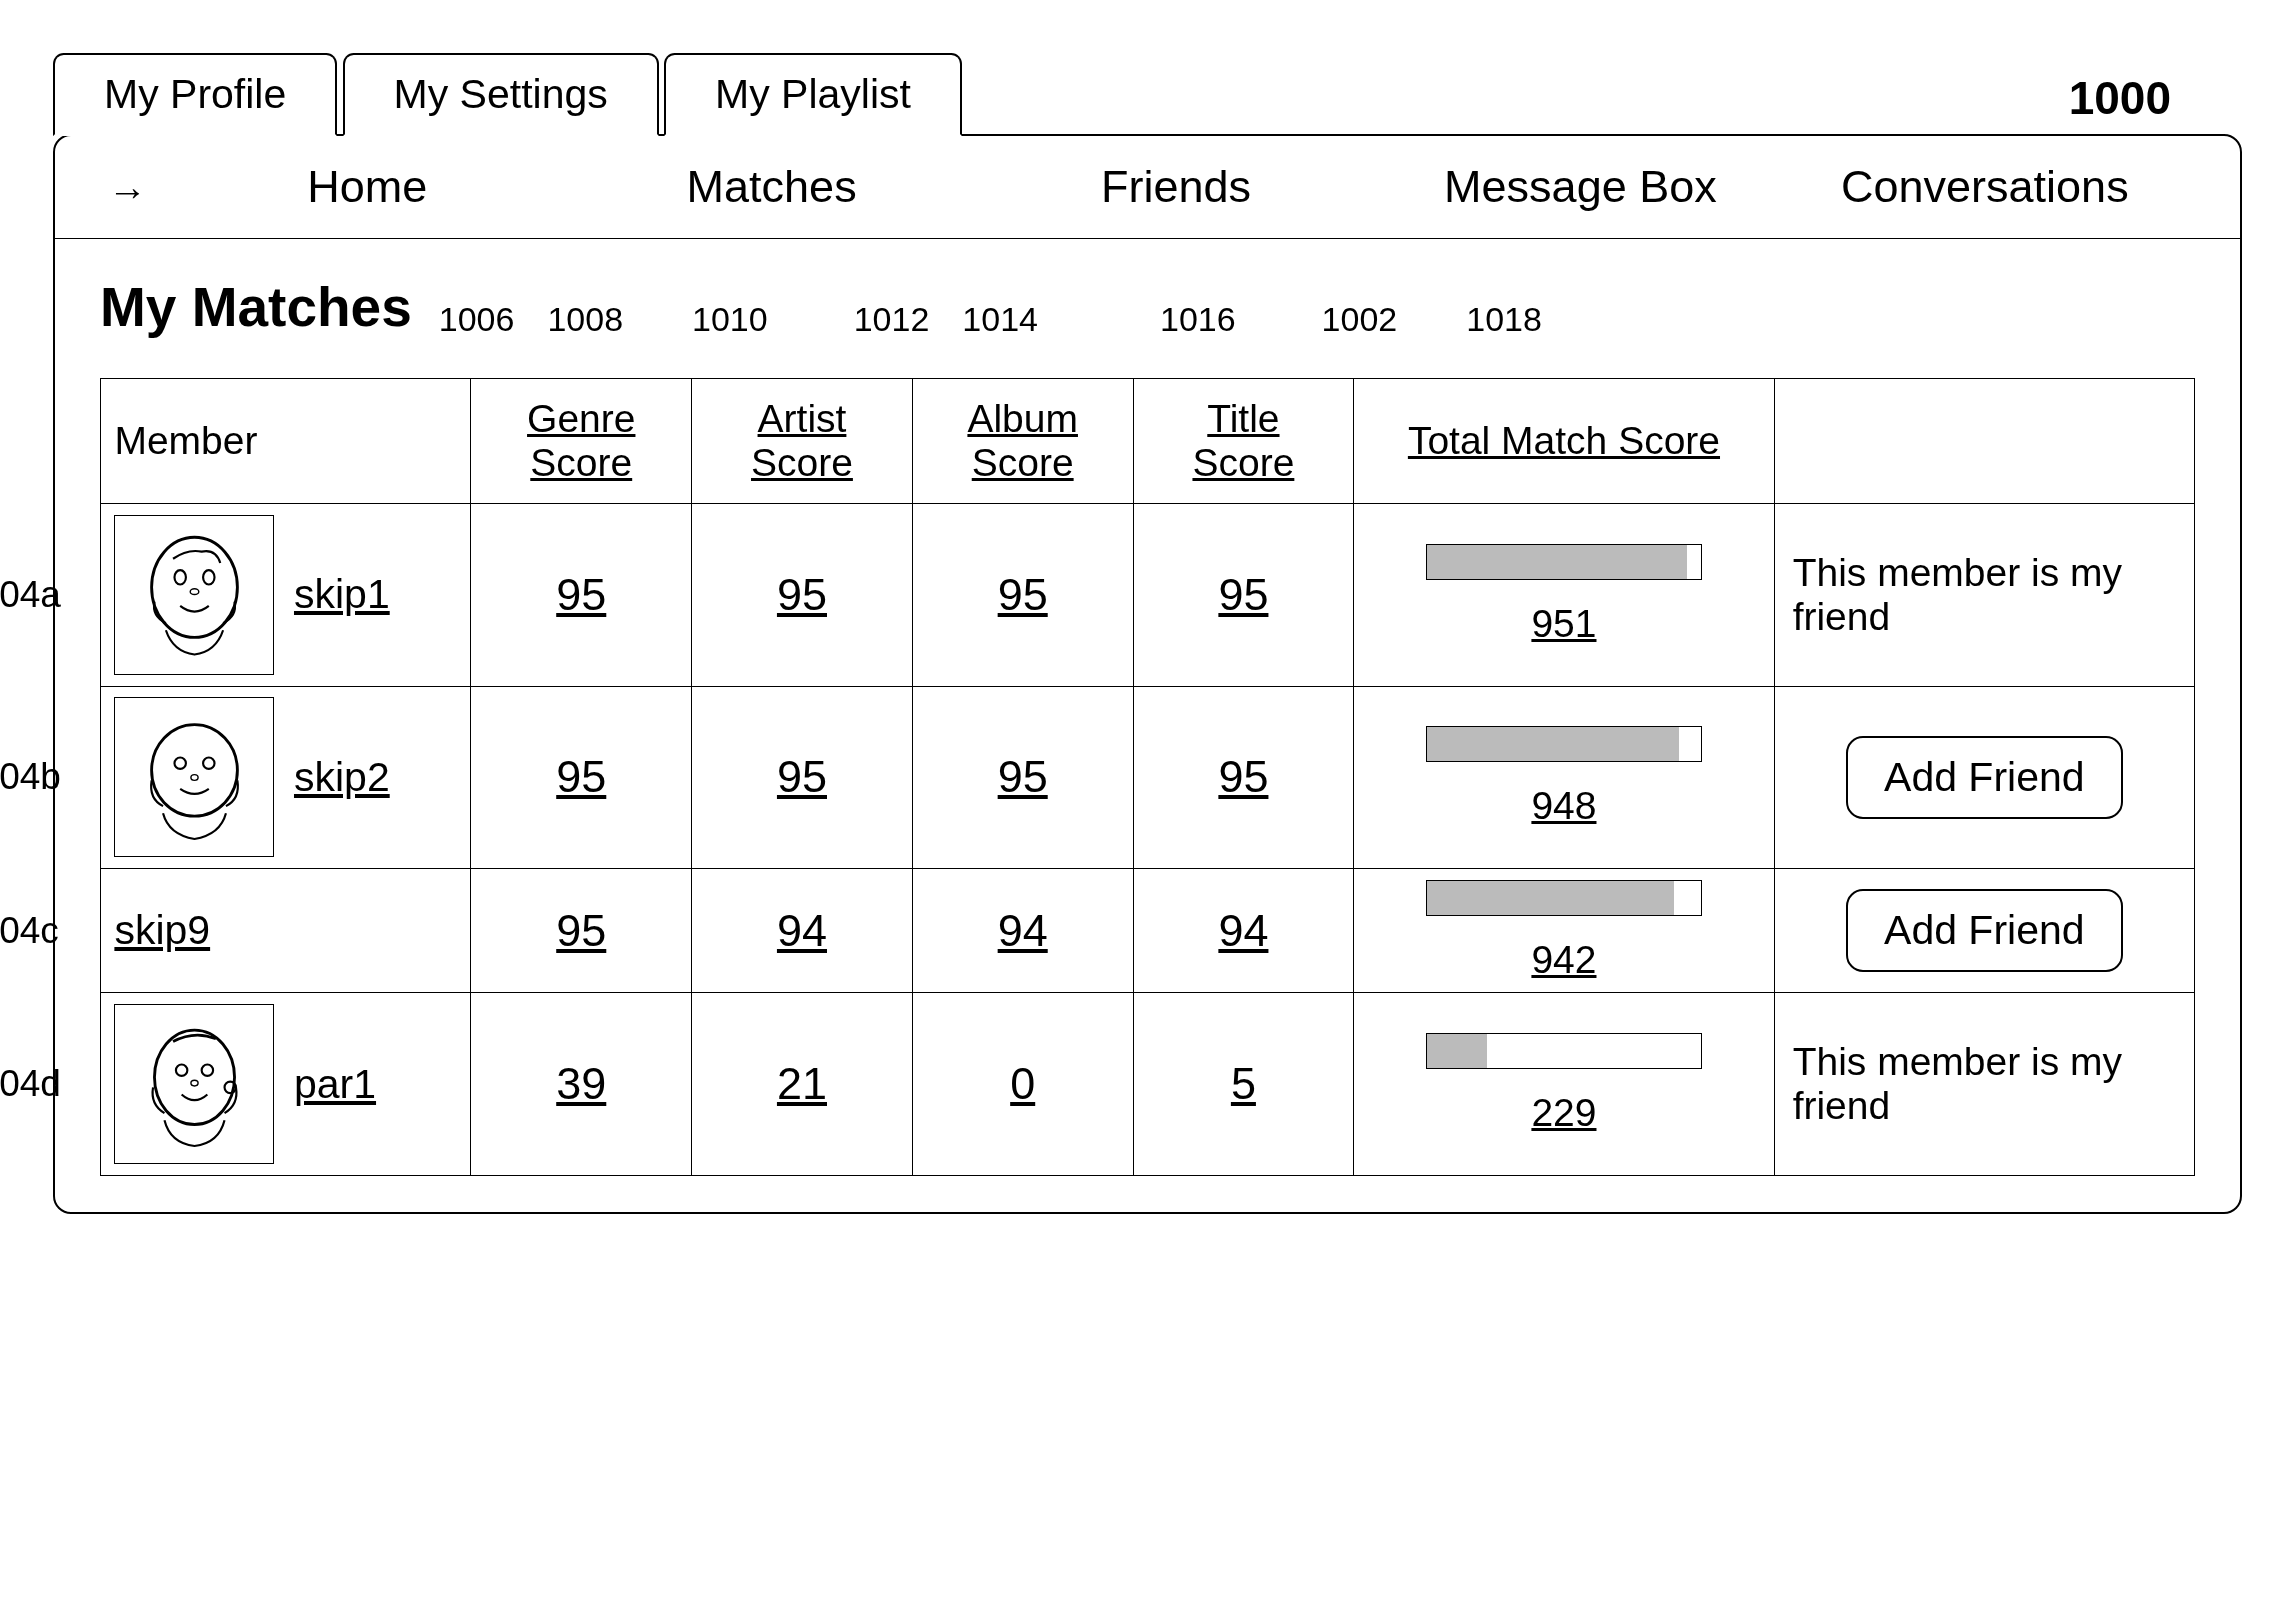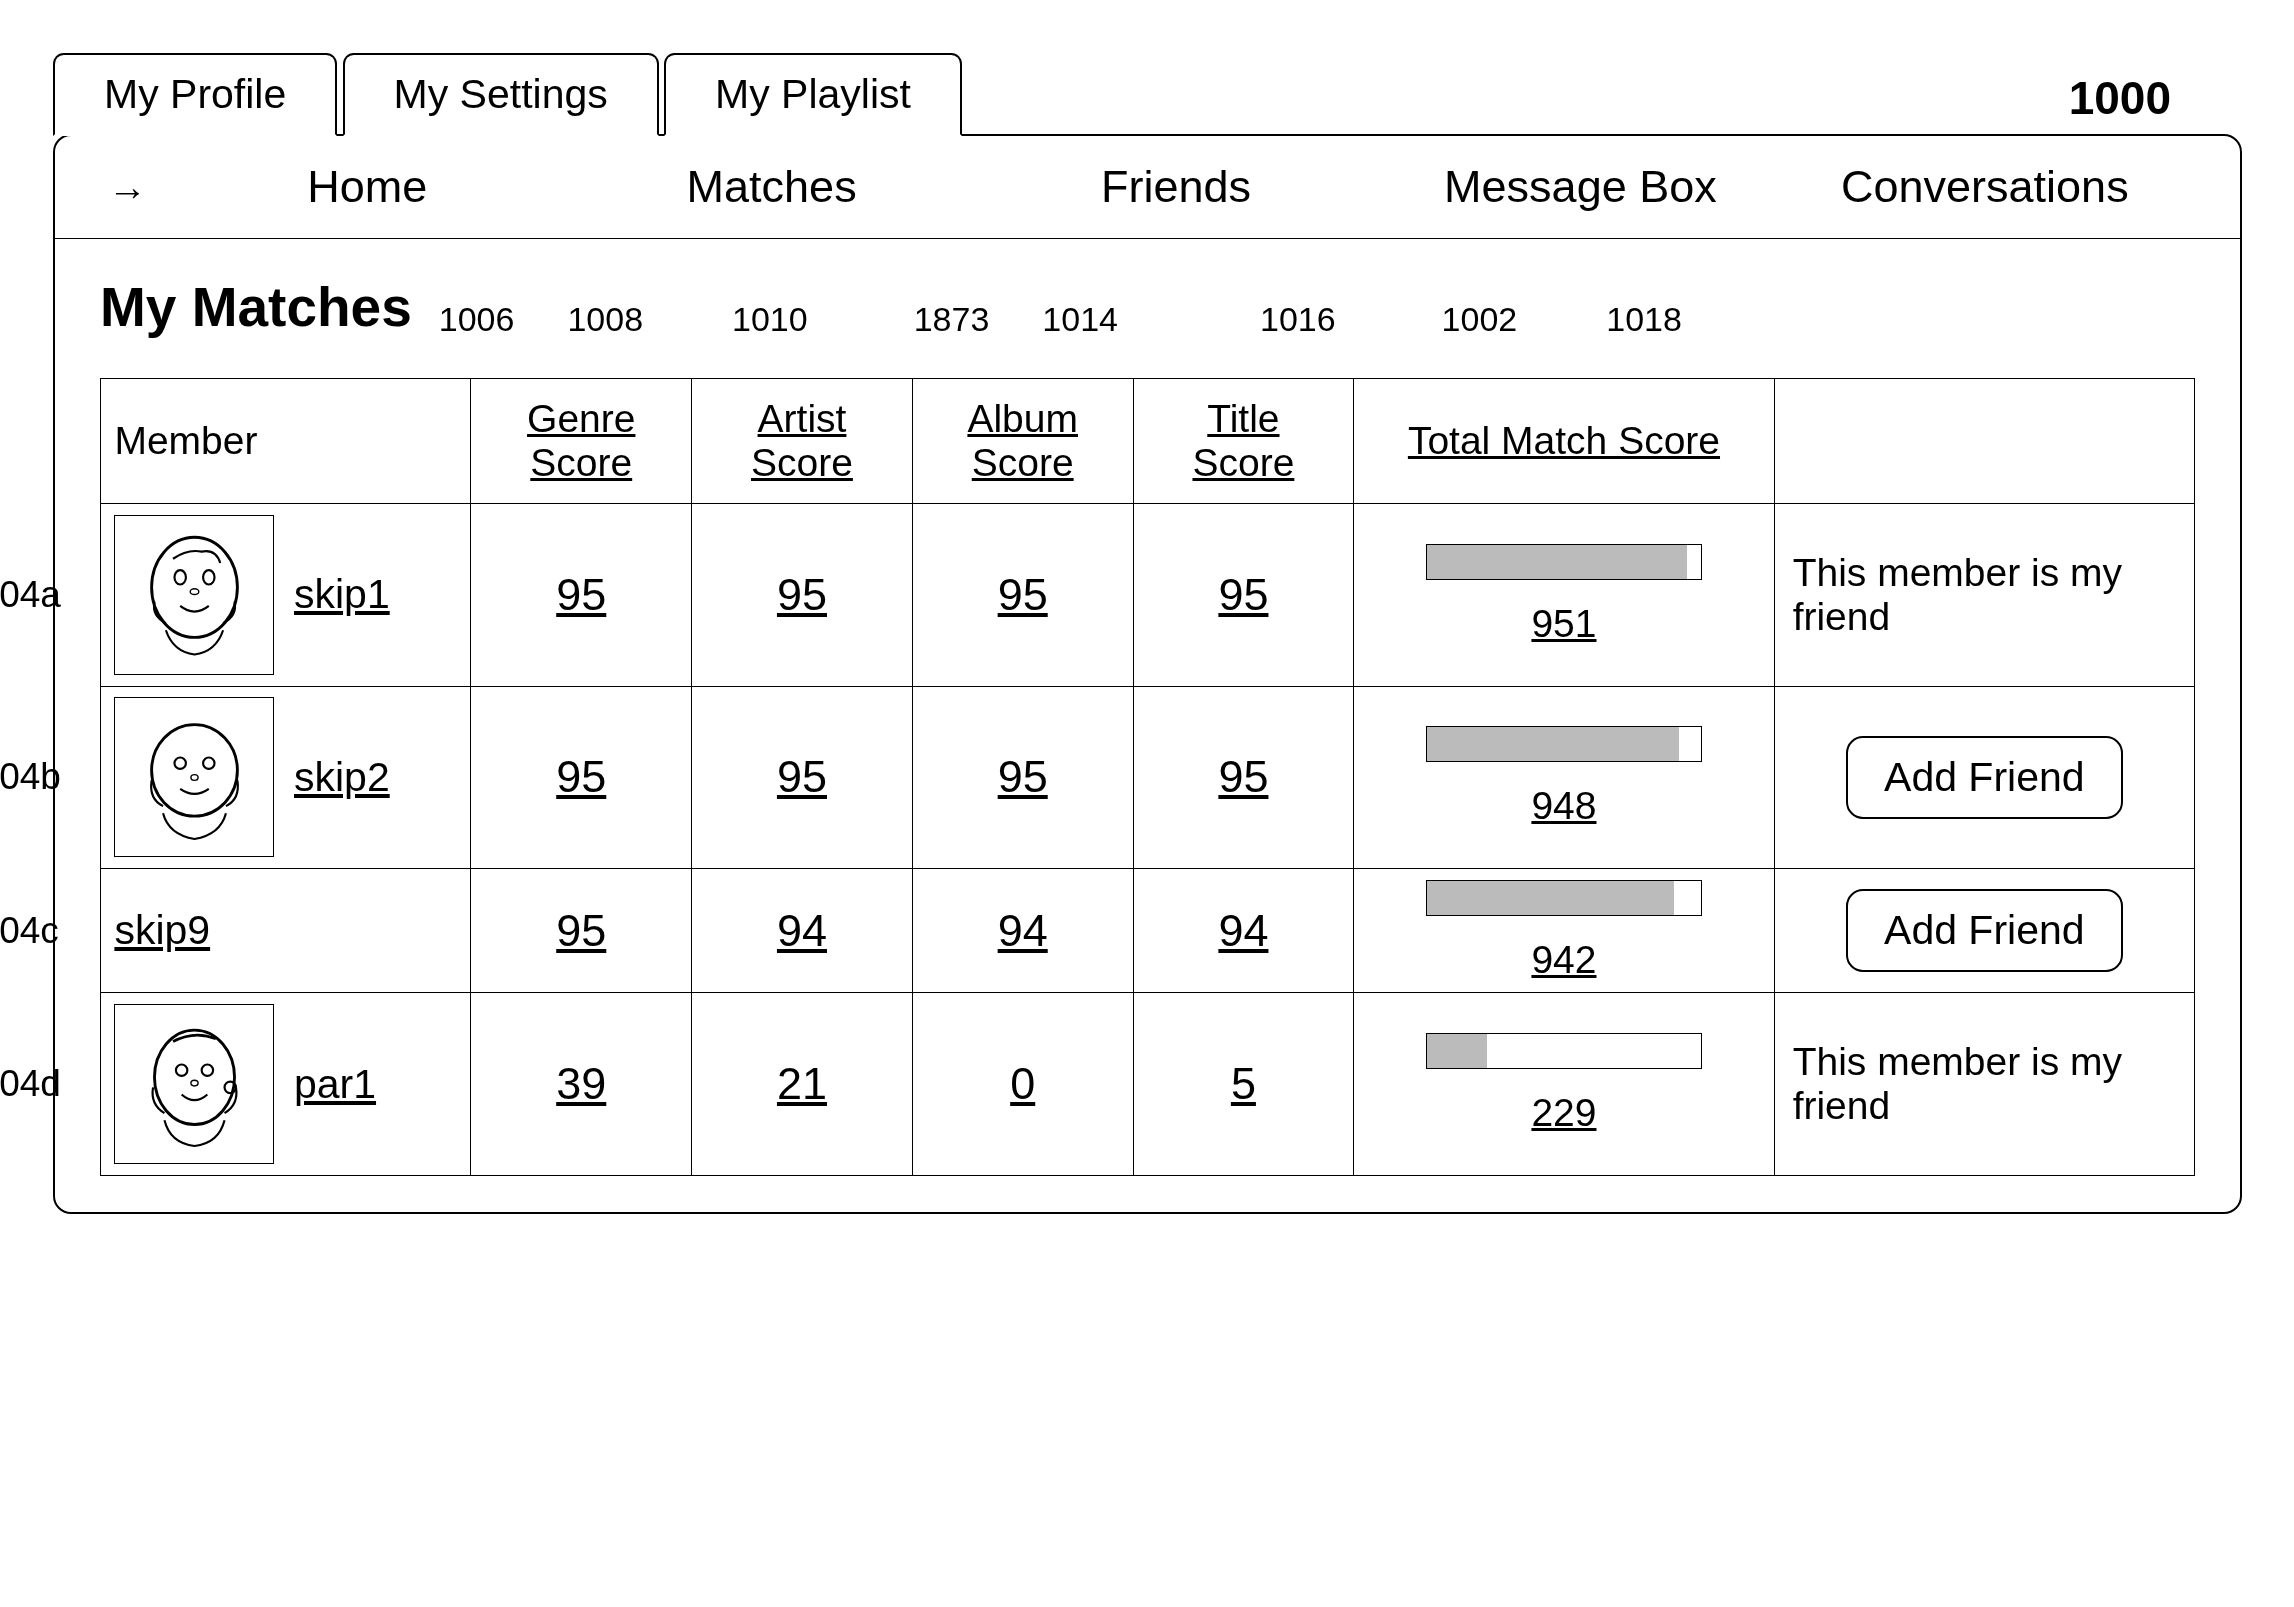--- a/index.html
+++ b/index.html
@@ -224,25 +224,25 @@
       <span class="nav-item">Matches</span>
       <span class="nav-item">Friends</span>
       <span class="nav-item">Message Box</span>
       <span class="nav-item">Conversations</span>
     </div>
 
     <div class="content-area">
 
       <div style="display:flex; align-items:flex-end; margin-bottom:39px; position:relative;">
         <span class="matches-heading">My Matches</span>
-        <div style="display:flex; align-items:flex-end; margin-left:27px; gap:53px;">
+        <div style="display:flex; align-items:flex-end; margin-left:27px; gap:33px;">
           <span style="font-size:34px;">1006</span>
           <span style="font-size:34px;">1008</span>
           <span style="font-size:34px; margin-left:36px;">1010</span>
-          <span style="font-size:34px; margin-left:53px;">1873</span>
+          <span style="font-size:34px; margin-left:53px;">1012</span>
           <span style="font-size:34px;">1014</span>
           <span style="font-size:34px; margin-left:89px;">1016</span>
           <span style="font-size:34px; margin-left:53px;">1002</span>
           <span style="font-size:34px; margin-left:36px;">1018</span>
         </div>
       </div>
 
       <table class="matches-table">
         <thead>
           <tr>

